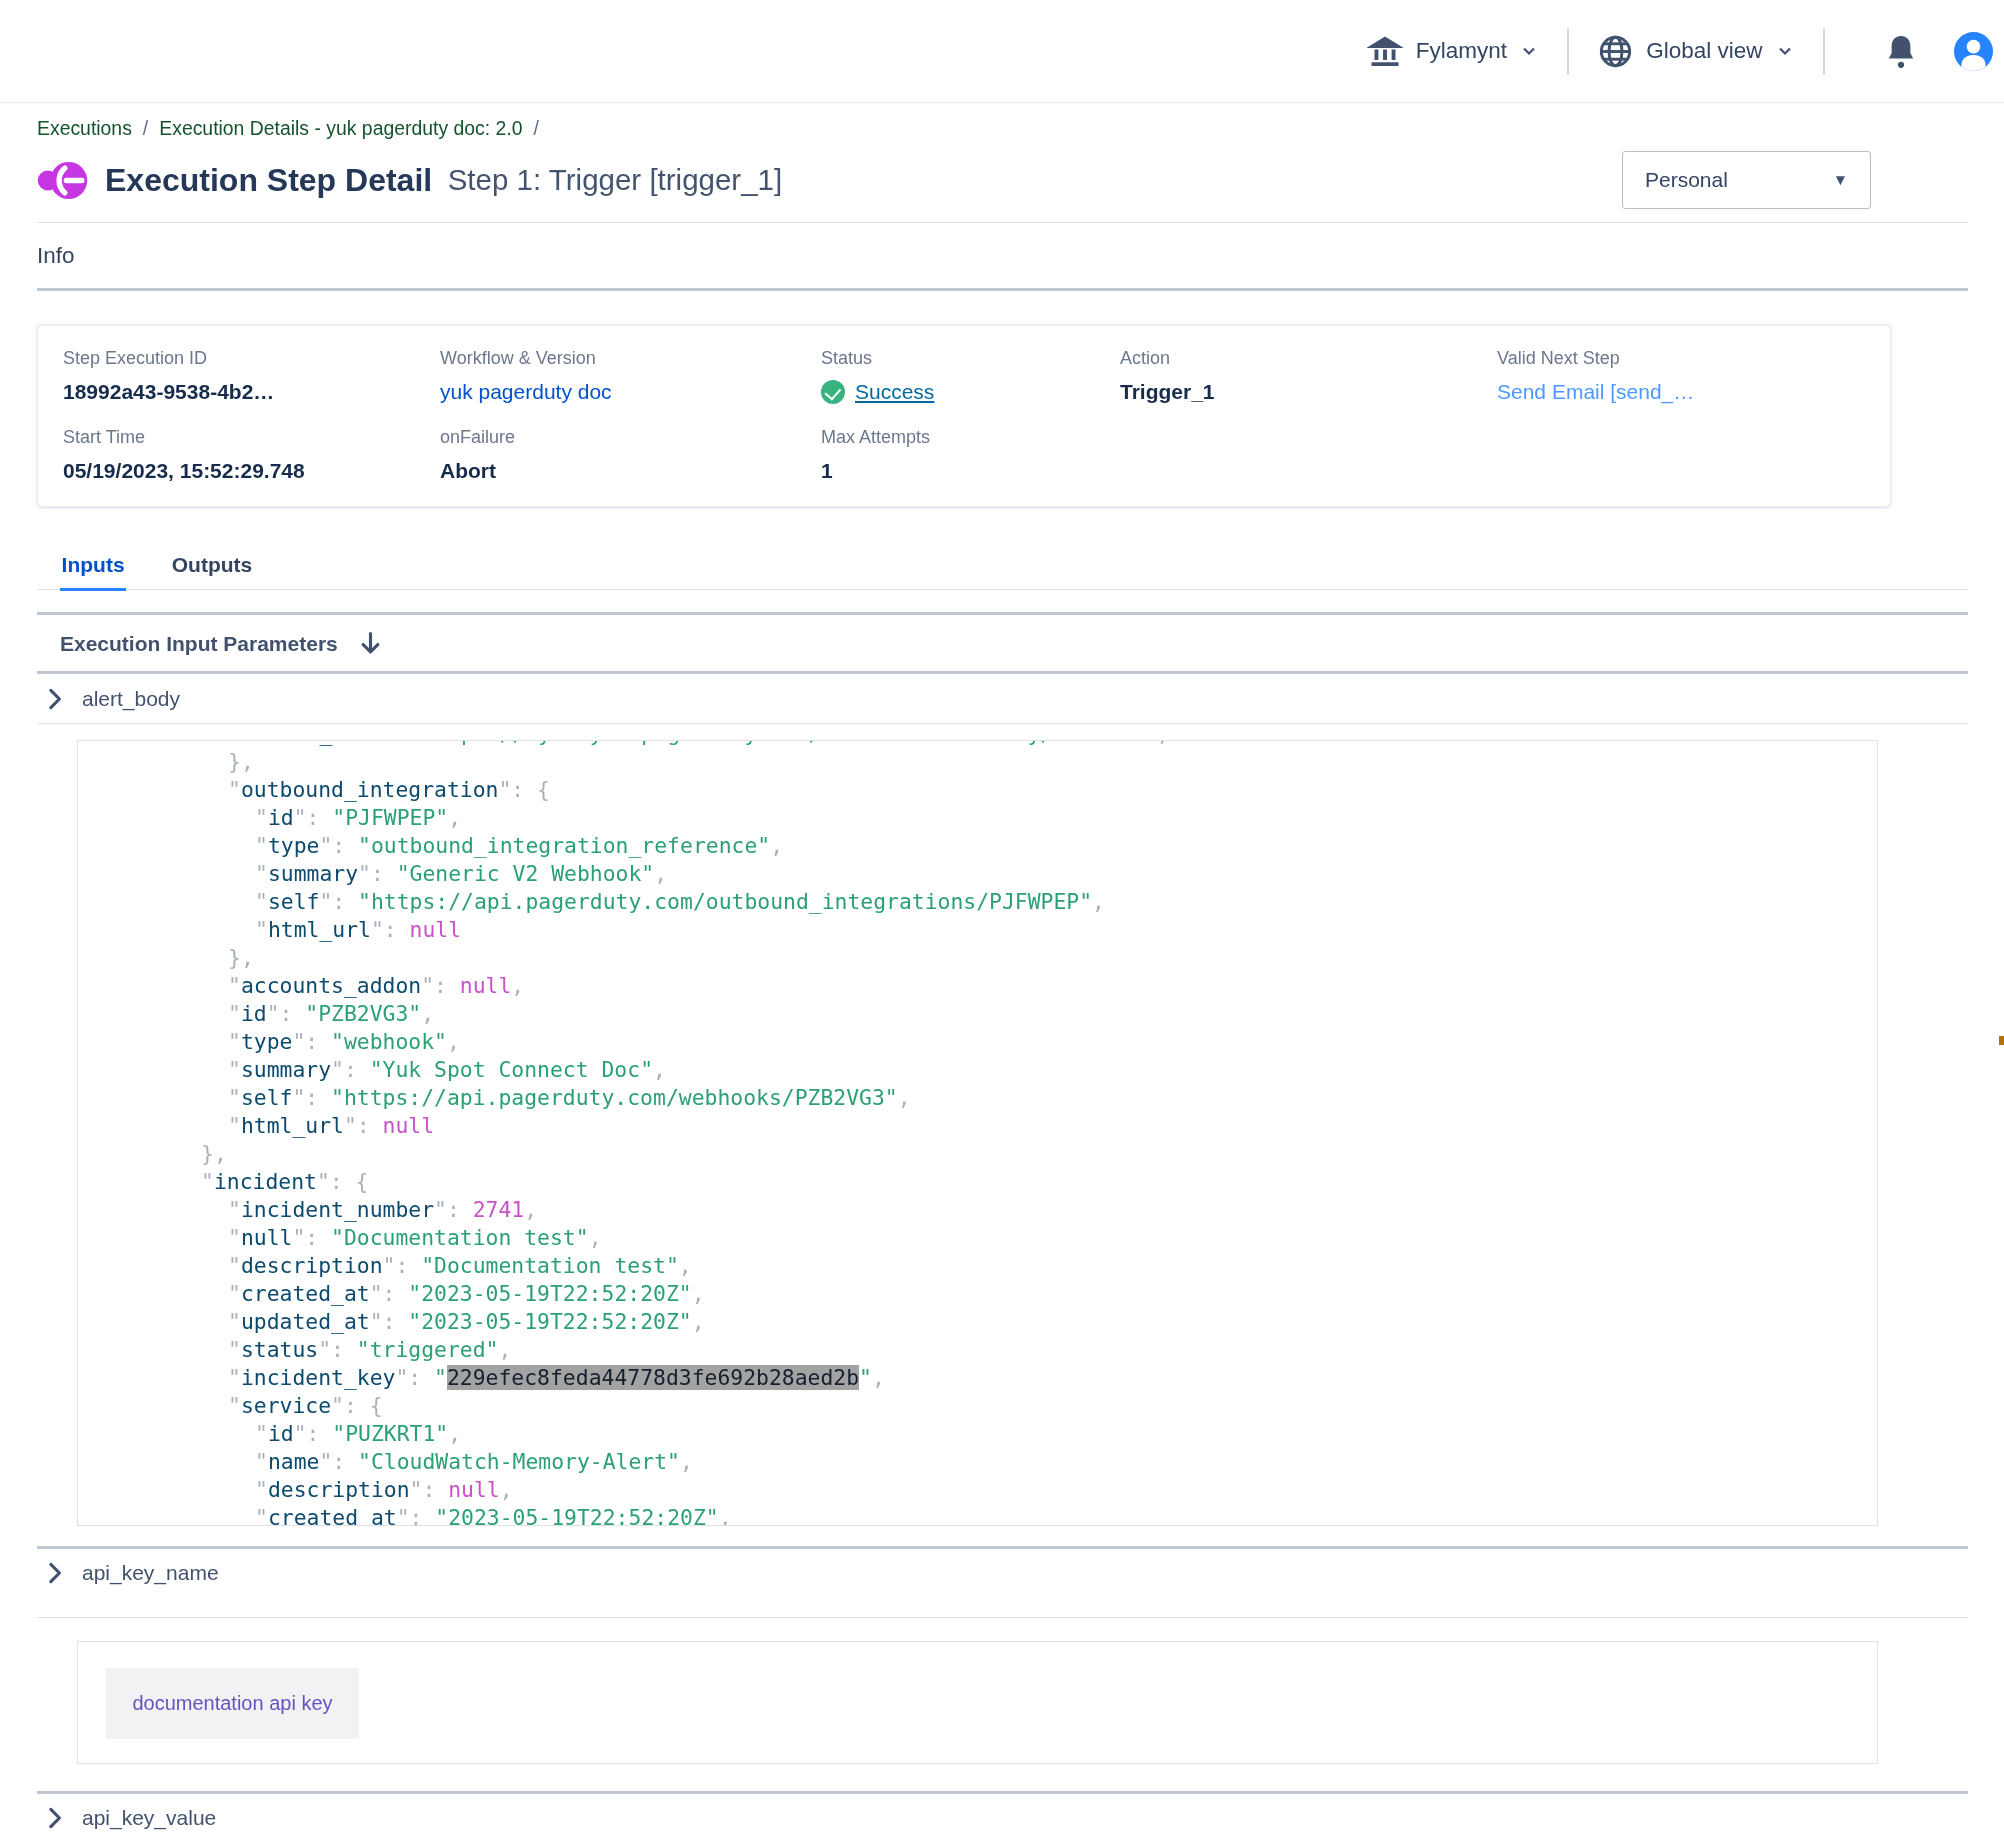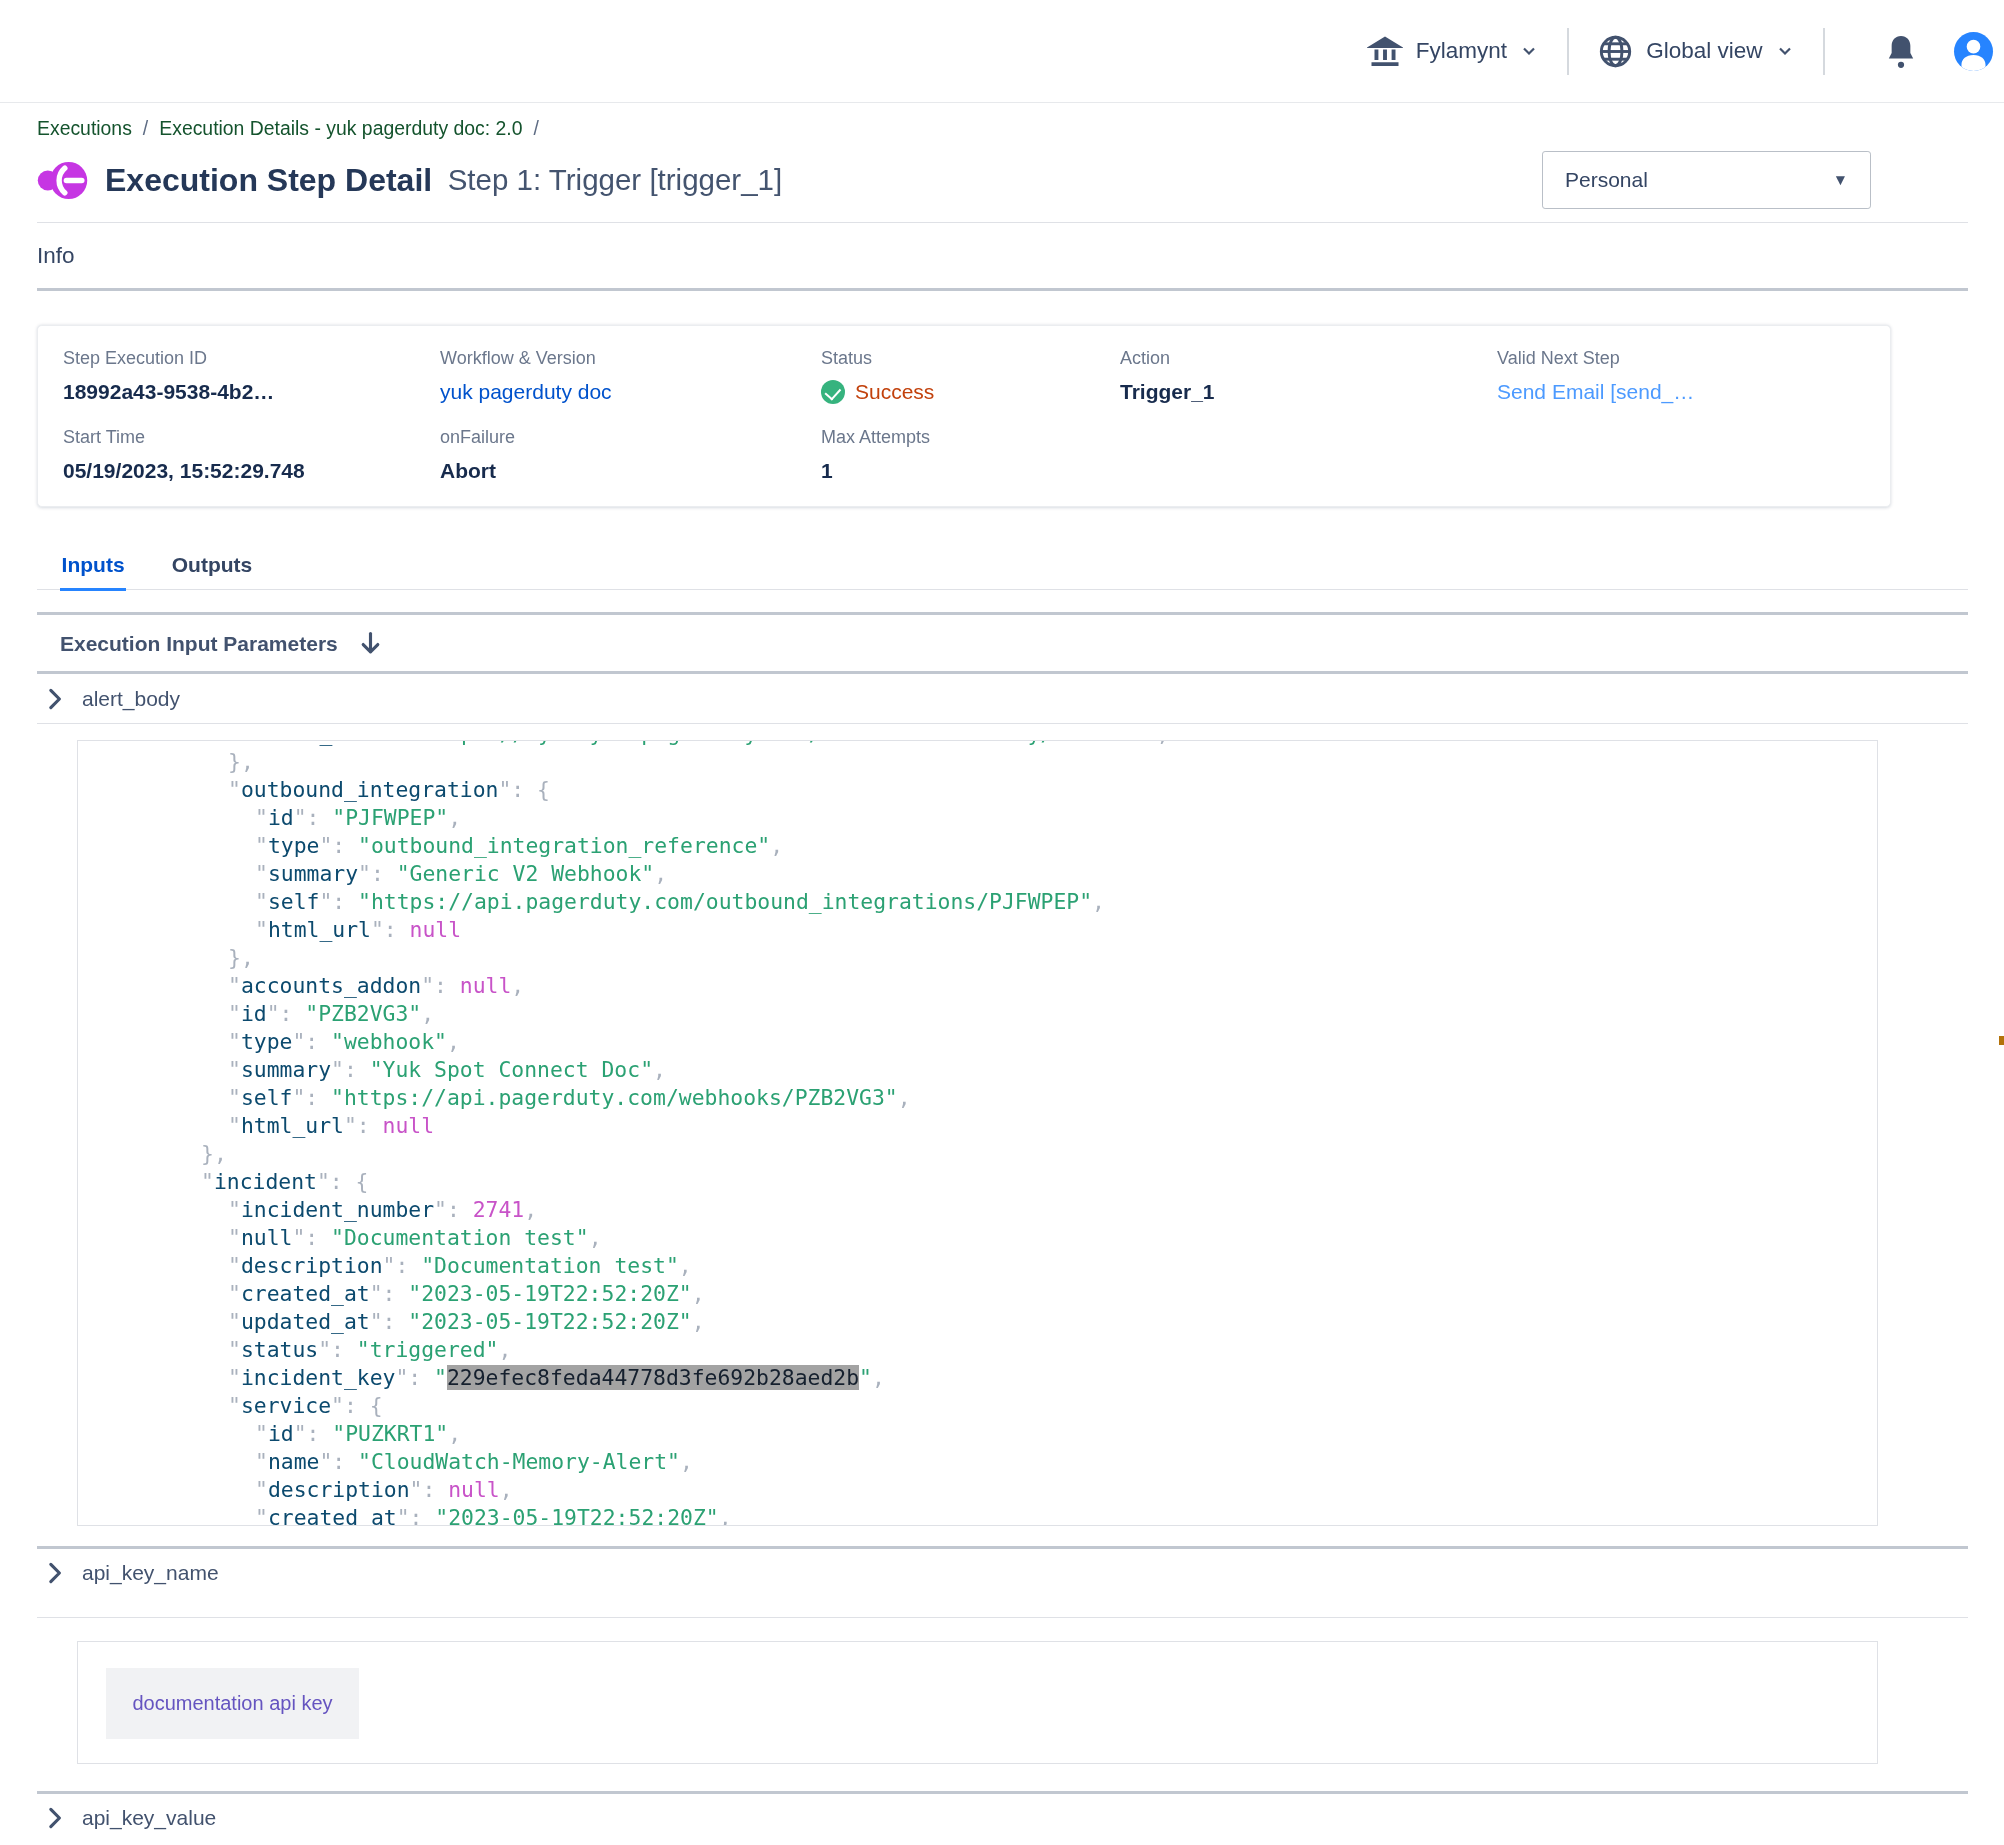--- a/index.html
+++ b/index.html
@@ -16,39 +16,39 @@
   .bell { margin-left:31px; cursor:pointer; }
   
   .content { margin:0 37px; position:relative; }
   .breadcrumb { padding-top:14px; font-size:19.4px; }
   .crumb { color:#14532d; cursor:pointer; }
   .crumb-sep { color:#5E6C84; margin:0 11px; }
   .header-row { margin-top:9.3px; display:flex; align-items:center; height:62px; }
   .step-icon { margin-right:17px; }
   .page-title { font-size:32px; font-weight:700; color:#253858; }
   .page-subtitle { font-size:29.5px; font-weight:400; color:#44546F; margin-left:15.5px; }
-  .scope-select { margin-left:auto; margin-right:97px; width:329px; height:58px;
+  .scope-select { margin-left:auto; margin-right:97px; width:249px; height:58px;
                   border:1.6px solid #b9bfc7; border-radius:3.1px; display:flex; align-items:center;
                   padding:0 22px; font-size:21px; color:#344563; cursor:pointer; }
   .scope-caret { margin-left:auto; color:#42526E; font-size:15.5px; }
   .hr-light { border:none; border-top:1.6px solid #dfe1e6; }
   .hr-heavy { border:none; border-top:3.1px solid #c1c7d0; }
   .hr1 { margin-top:11px; }
   .sec-heading { margin-top:20px; font-size:22.5px; color:#344563; }
   .hr2 { margin-top:18.7px; }
   
   .card { margin-top:34px; width:1854px; min-height:166px; background:#fff;
           border:0.8px solid #ebedf0; border-radius:4.7px;
           box-shadow:0 0.8px 3.1px rgba(9,30,66,0.16); padding:22px 0 23px 25px;
           display:grid; grid-template-columns:377px 381px 299px 377px auto; row-gap:23px; }
   .f-label { font-size:18px; color:#6B778C; }
   .f-value { margin-top:11px; font-size:21px; font-weight:700; color:#172B4D; }
   .f-value.link { color:#0052CC; font-weight:400; cursor:pointer; }
   .f-value.link-light { color:#4C9AFF; font-weight:400; cursor:pointer; }
-  .f-value.status { display:flex; align-items:center; gap:10px; font-weight:400; color:#c2410c; }
+  .f-value.status { display:flex; align-items:center; gap:10px; font-weight:400; color:#0369a1;text-decoration:underline; }
   .check { width:24px; height:24px; border-radius:50%; background:#36B37E; position:relative; flex:none; }
   .check:after { content:""; position:absolute; left:7px; top:4.7px; width:7.8px; height:11.7px;
                  border:solid #fff; border-width:0 2.7px 2.7px 0; transform:rotate(42deg); }
   
   .tabs-row { margin-top:40px; border-bottom:1.6px solid #dfe1e6; display:flex; gap:44px;
               padding:6.2px 0 0 23px; }
   .tab { font-size:21px; font-weight:700; color:#344563; padding:0 1.6px 11px; cursor:pointer; }
   .tab.active { color:#0052CC; border-bottom:3.1px solid #2684FF; margin-bottom:-2.3px; }
   .hr3 { margin-top:22px; }
   .param-row { margin-top:12.4px; display:flex; align-items:center; gap:20px; padding-left:23px; height:33px; }

